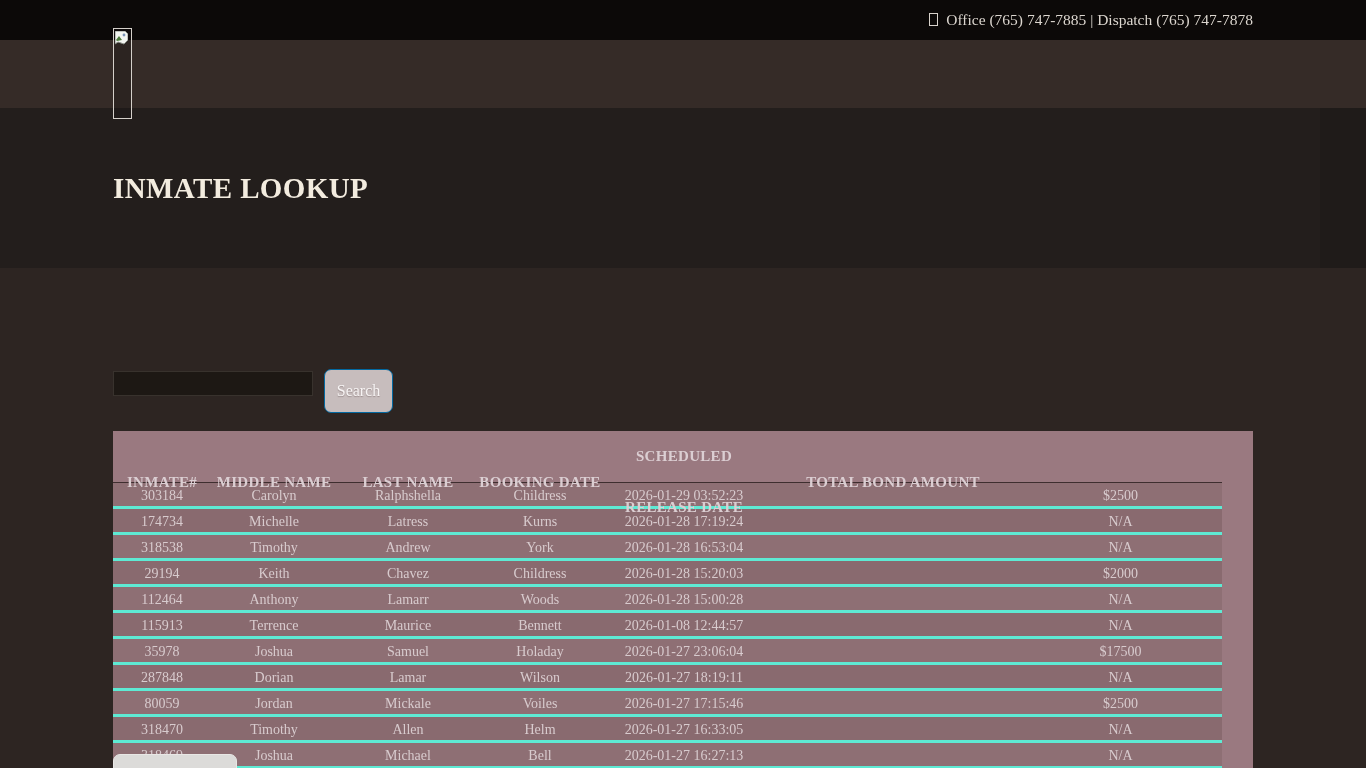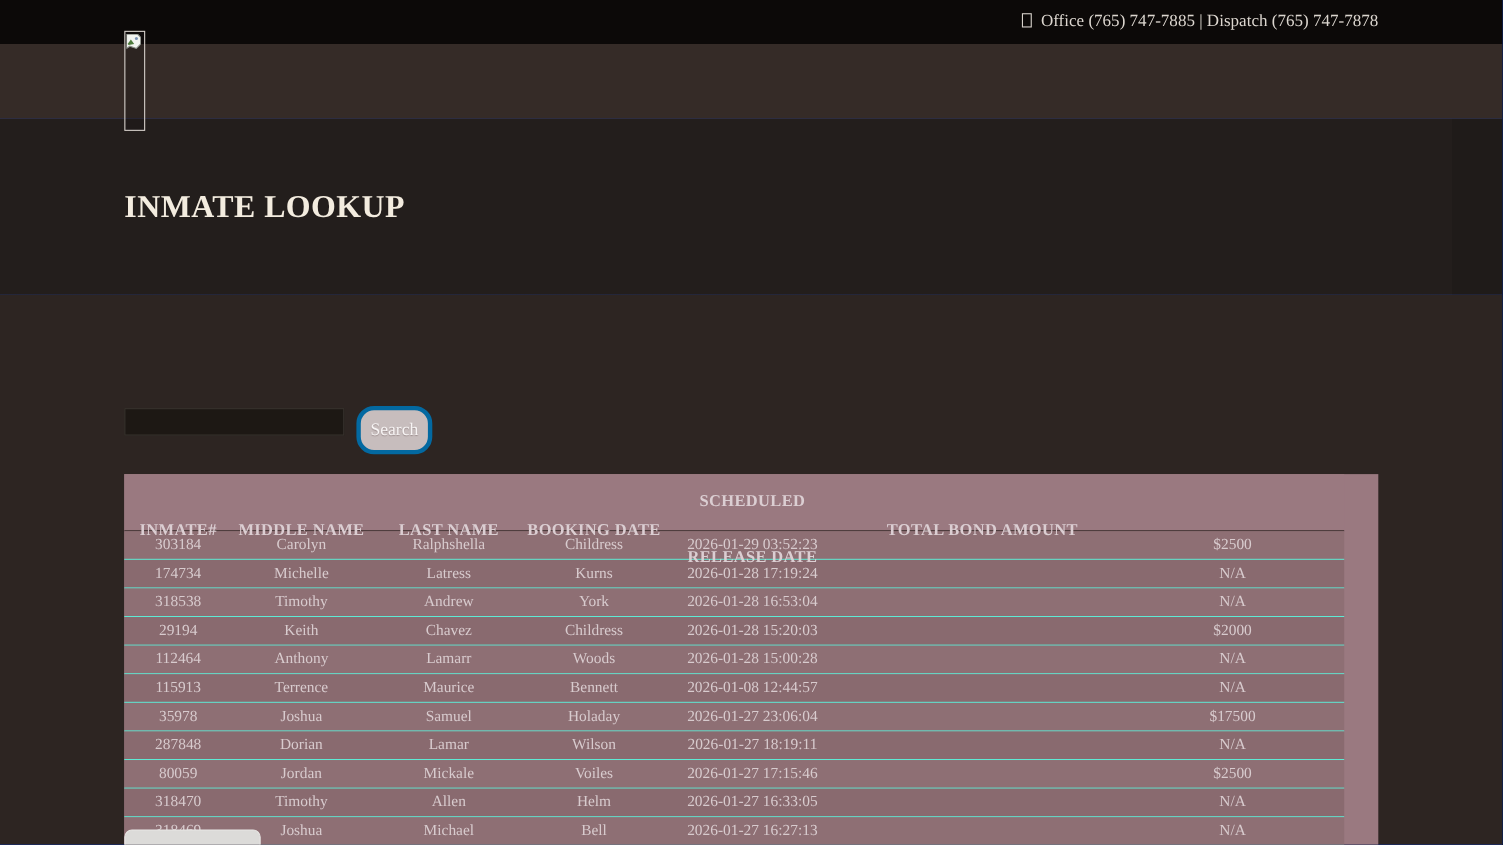--- a/index.html
+++ b/index.html
@@ -52,42 +52,42 @@
     position:absolute; left:0; top:268px; width:1366px; height:500px;
     background:#2d2522;
   }
   .search-input {
     position:absolute; left:113px; top:103px; width:200px; height:25px;
     background:#1d1814; border:1px solid #38322d; color:#d8cbce;
     font-family:"Liberation Serif","DejaVu Serif",serif; font-size:14px; padding:0 6px; outline:none;
   }
   .search-btn {
     position:absolute; left:324px; top:101px; width:69px; height:44px;
-    background:#c7bdbd; border:4px solid #0369a1; border-radius:16px;
+    background:#c7bdbd; border:1px solid #0369a1; border-radius:7px;
     color:#f7f4f4; font-family:"Liberation Serif","DejaVu Serif",serif; font-size:16px;
     cursor:pointer; text-shadow:0 1px 1px rgba(90,70,70,0.4);
   }
 
   
   .table-wrap {
     position:absolute; left:113px; top:148px; width:1140px; height:338px;
     background:#9a7980;
     margin-top:15px;
   }
   .cols {
     display:grid;
     grid-template-columns:98px 126px 142px 122px 166px 252px 203px;
     width:1109px;
   }
   .thead { height:52px; background:#9a7980; border-bottom:1px solid #3e2e2f; }
   .thead .hcell {
     align-self:center; text-align:center; color:#dbced2;
     font-size:15px; font-weight:bold; letter-spacing:0.3px; line-height:51px;
   }
-  .trow { height:26px; border-bottom:1px solid #5eead4; background:#8e6f74; cursor:pointer; }
+  .trow { height:26px; border-bottom:3px solid #5eead4; background:#8e6f74; cursor:pointer; }
   .trow:nth-child(even) { background:#896a6f; }
   .trow .cell {
     text-align:center; color:#d8cbce; font-size:14px; line-height:25px;
     white-space:nowrap; overflow:hidden;
   }
 
   
   .prev-btn {
     position:absolute; left:113px; top:486px; width:124px; height:34px;
     background:#dcdbd9; border:1px solid #e8e7e5; border-radius:7px;

